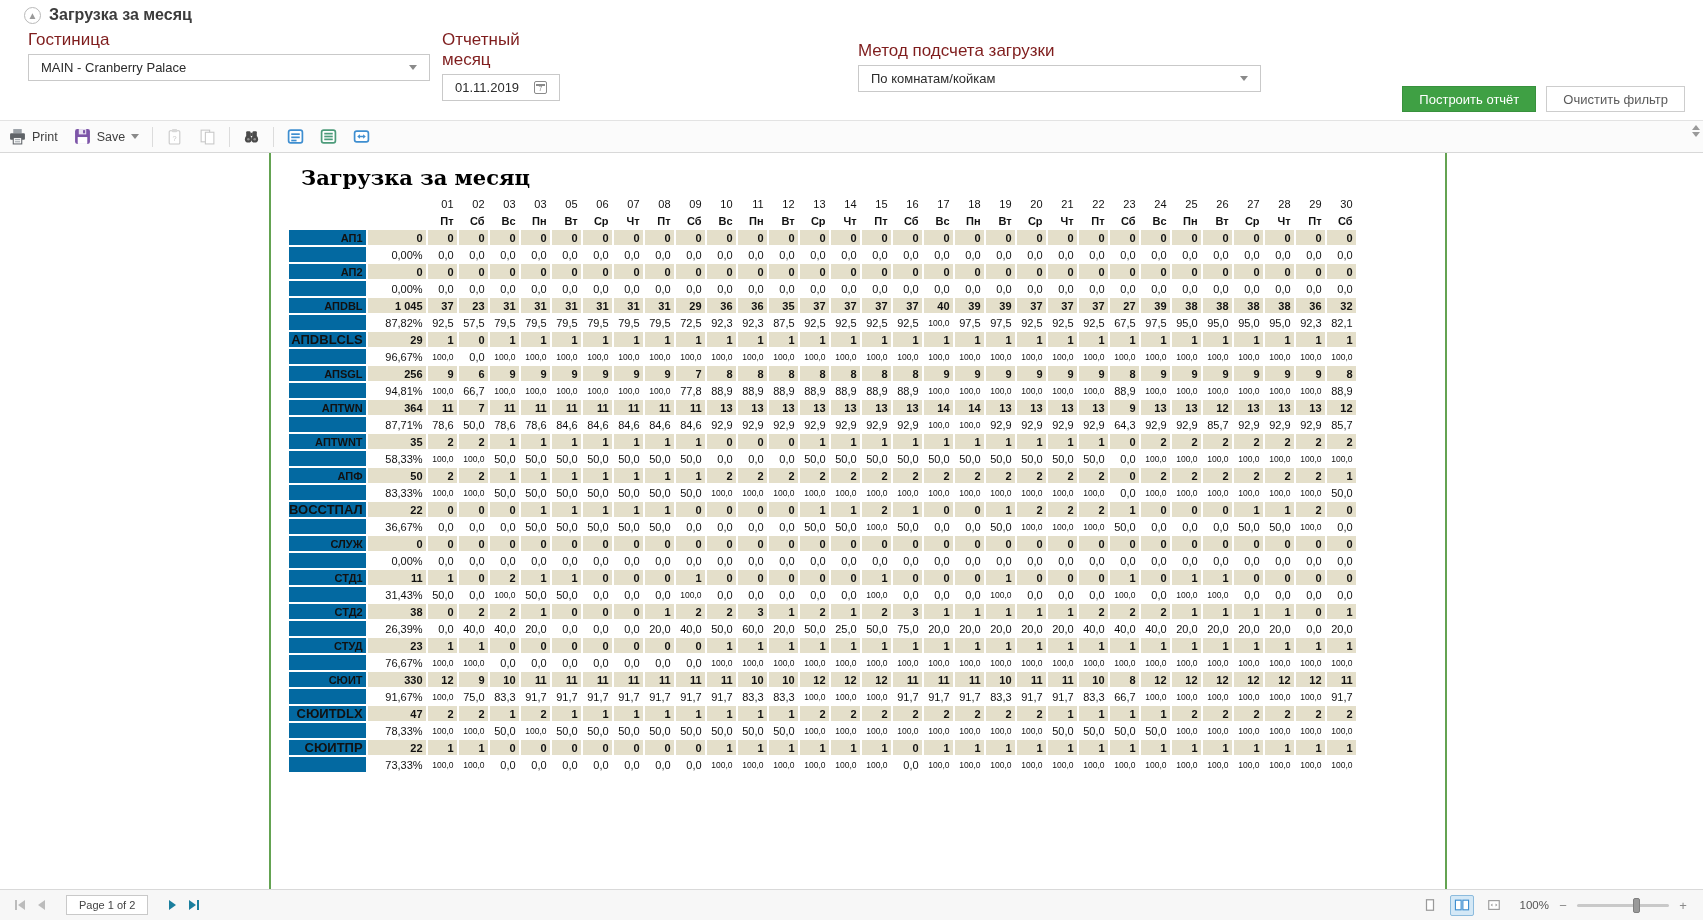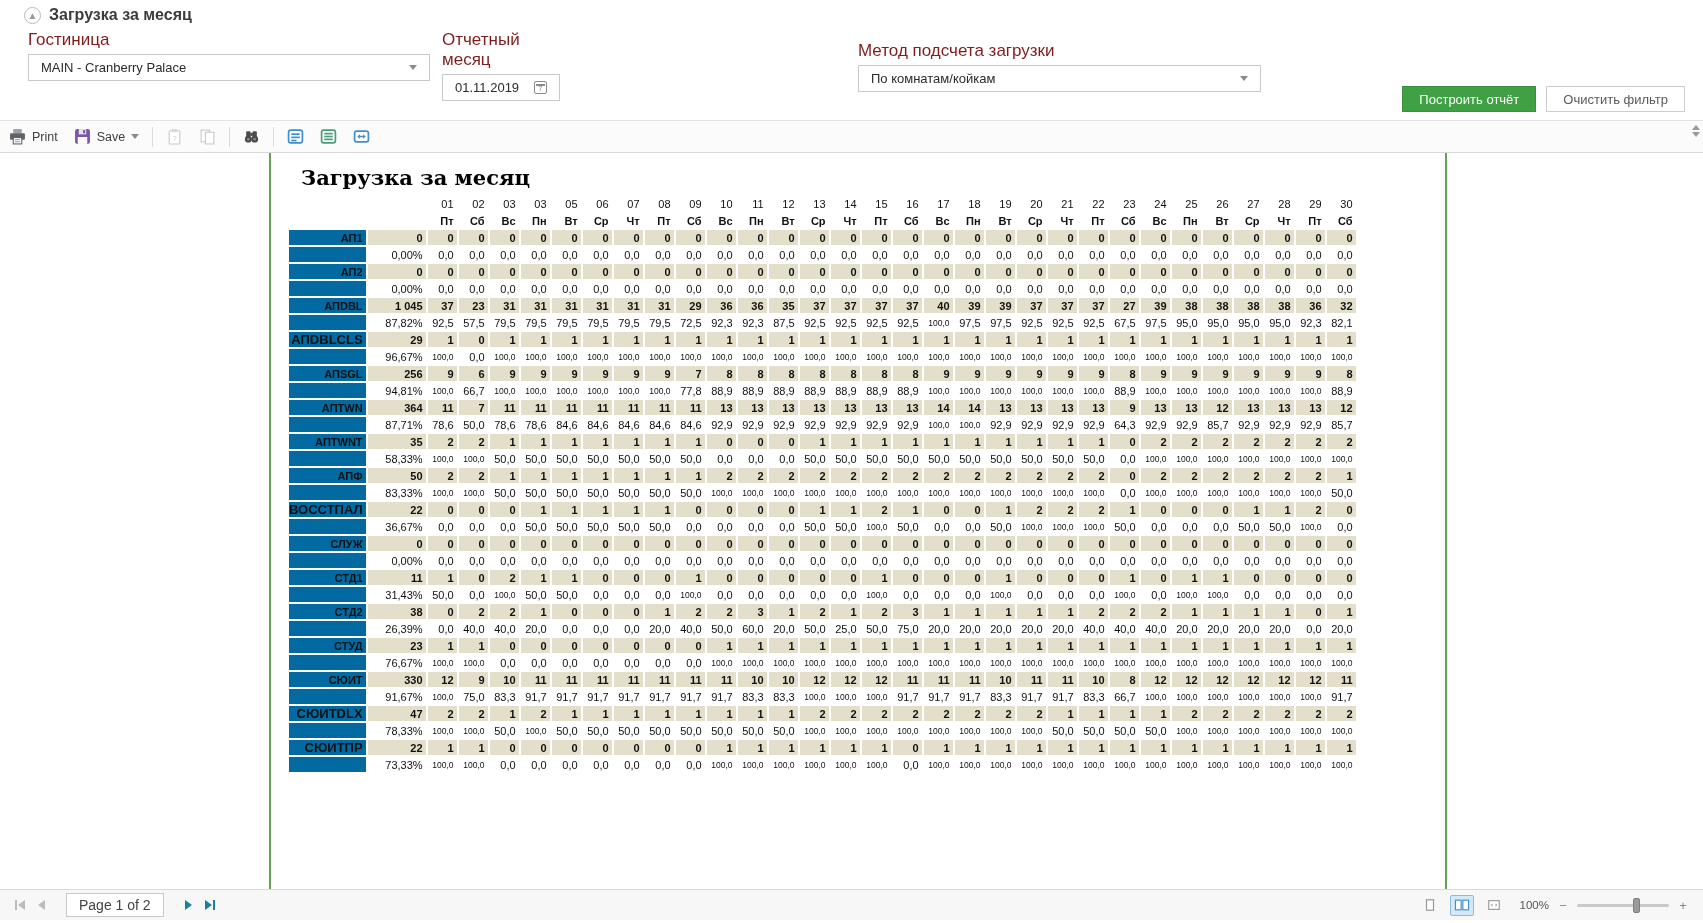--- a/index.html
+++ b/index.html
@@ -51,21 +51,21 @@
   td.tot { width:58px; background:#e4dfca; font-weight:bold; }
   td.cnt { width:29px; background:#e4dfca; font-weight:bold; }
   td.totpct { font-weight:normal; font-size:10.5px; }
   td.pct { font-weight:normal; font-size:10px; }
   td.pct.sm { font-size:8.5px; }
 
   
   .bottombar { height:31px; border-top:1px solid #d9d9d9; background:#f7f7f7; position:relative; display:flex; align-items:center; }
   .pager { position:absolute; left:12px; display:flex; align-items:center; gap:6px; }
   .nav-ico { width:16px; height:16px; display:inline-block; cursor:pointer; }
-  .page-box { border:1px solid #c9c9c9; background:#fff; padding:3px 12px; font-size:14px; color:#444; margin:0 10px; }
+  .page-box { border:1px solid #c9c9c9; background:#fff; padding:3px 12px; font-size:11px; color:#444; margin:0 10px; }
   .zoomctl { position:absolute; right:14px; display:flex; align-items:center; gap:8px; }
   .layout-btn { width:24px; height:21px; border:1px solid transparent; display:flex; align-items:center; justify-content:center; border-radius:2px; cursor:pointer; }
   .layout-btn.sel { background:#d4e8f6; border-color:#8cbbdd; }
   .zoom-label { font-size:11.5px; color:#555; margin-left:6px; }
   .zoom-minus,.zoom-plus { font-size:13px; color:#8a8a8a; width:12px; text-align:center; cursor:pointer; }
   .slider { width:92px; height:3px; background:#c9c9c9; border-radius:2px; position:relative; }
   .slider-handle { position:absolute; top:-6px; left:56px; width:7px; height:15px; background:#9a9a9a; border:1px solid #7f7f7f; border-radius:2px; cursor:pointer; }
 </style>
 </head>
 <body>

